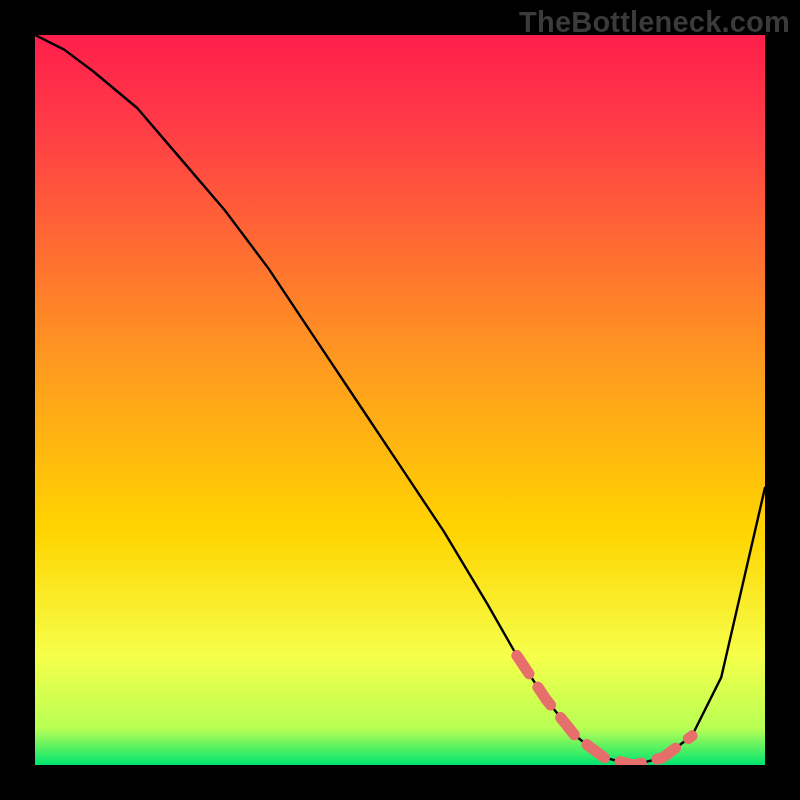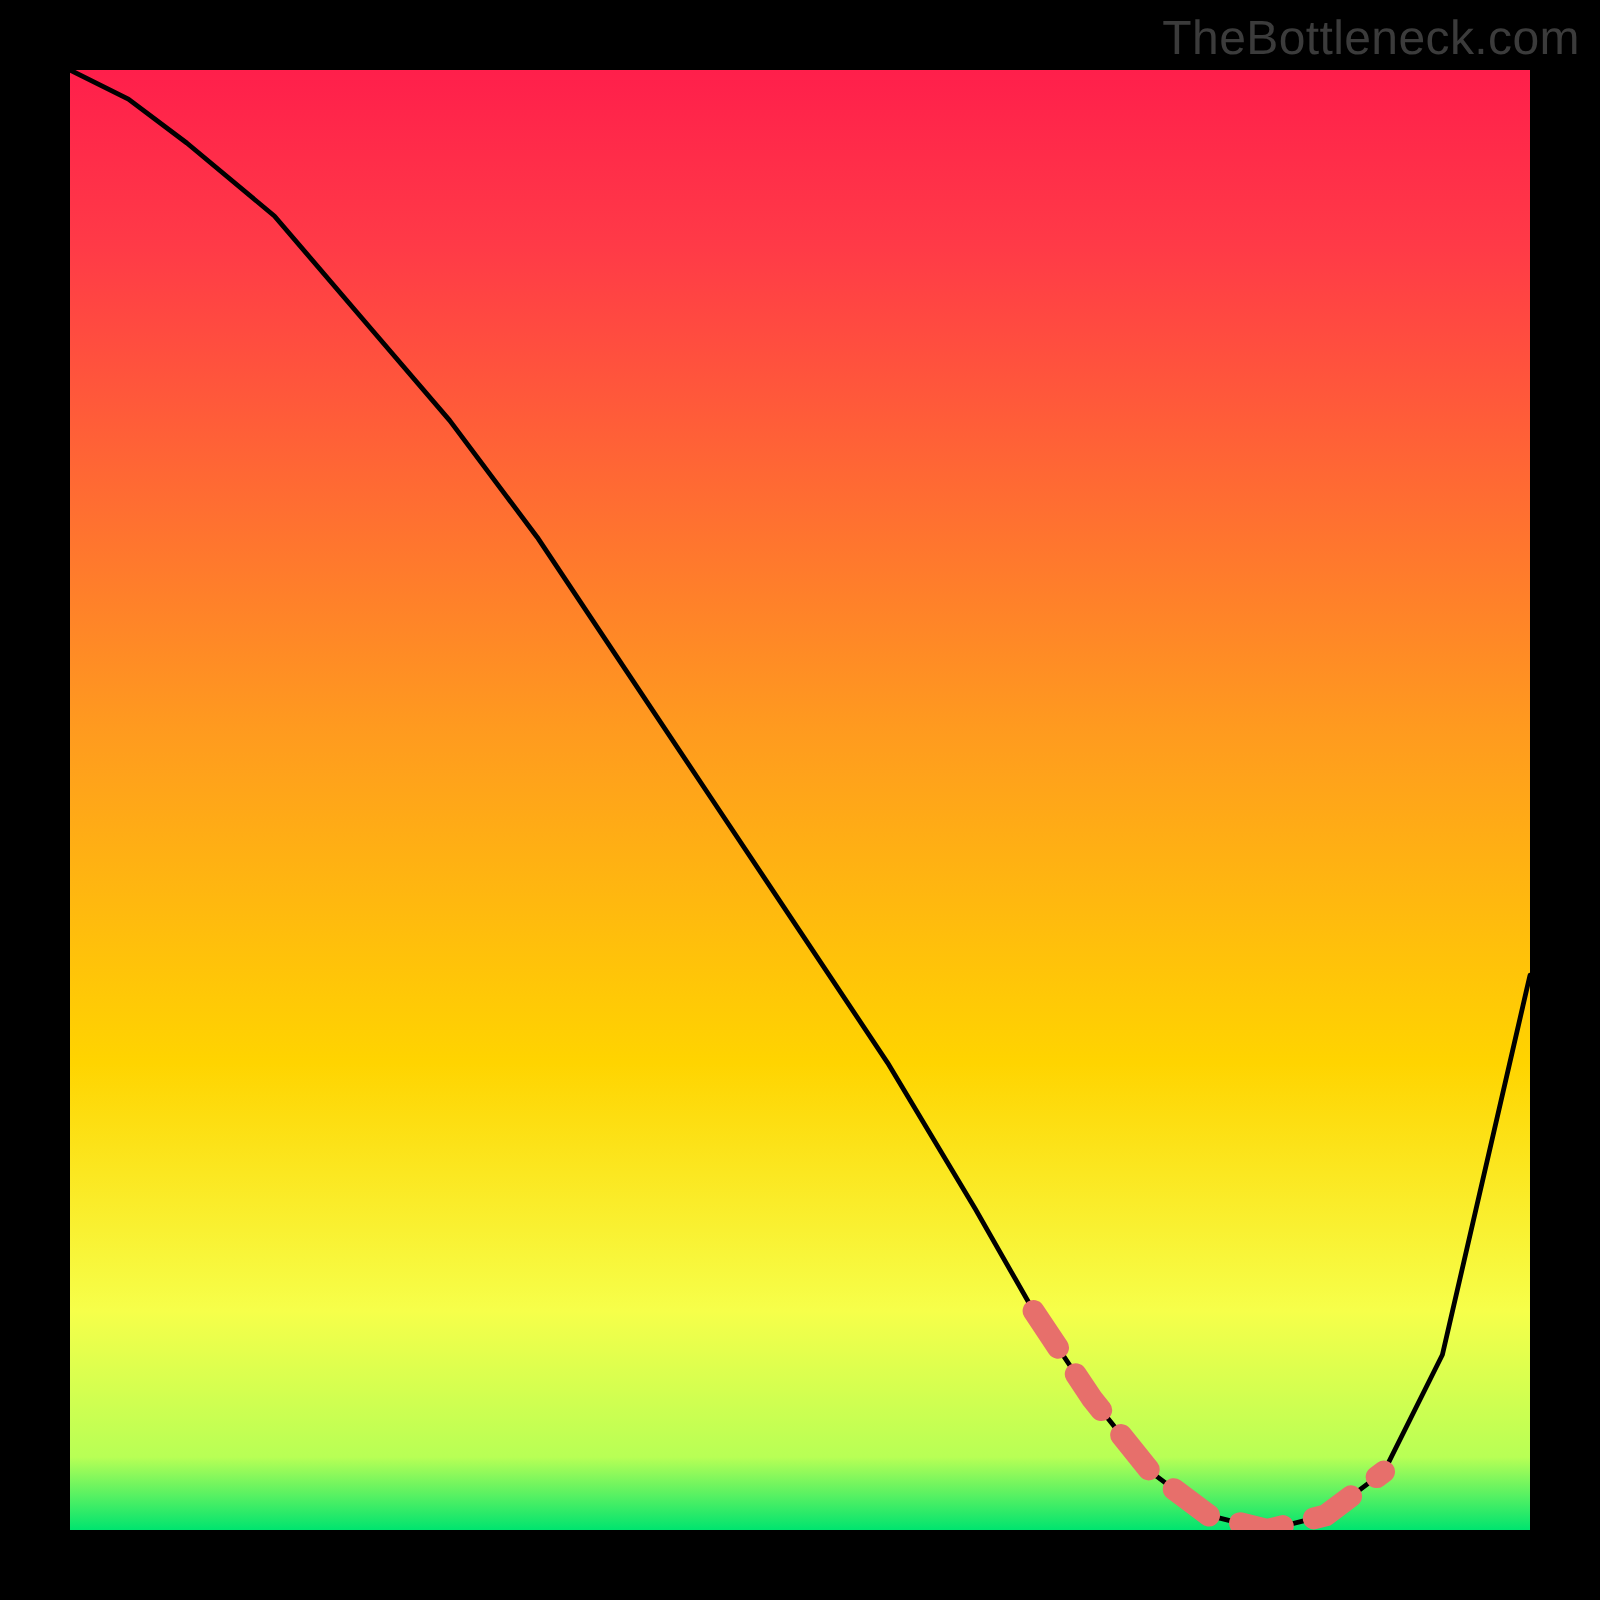--- a/index.html
+++ b/index.html
@@ -15,22 +15,22 @@
     width: 800px;
     height: 800px;
     background: #000000;
   }
   .watermark {
     position: absolute;
     top: 6px;
     right: 10px;
     color: #3b3b3b;
     font-family: Arial, Helvetica, sans-serif;
-    font-size: 24px;
-    font-weight: 400;
+    font-size: 29px;
+    font-weight: 700;
     letter-spacing: 0.2px;
     user-select: none;
   }
   .plot {
     position: absolute;
     left: 35px;
     top: 35px;
     width: 730px;
     height: 730px;
   }

